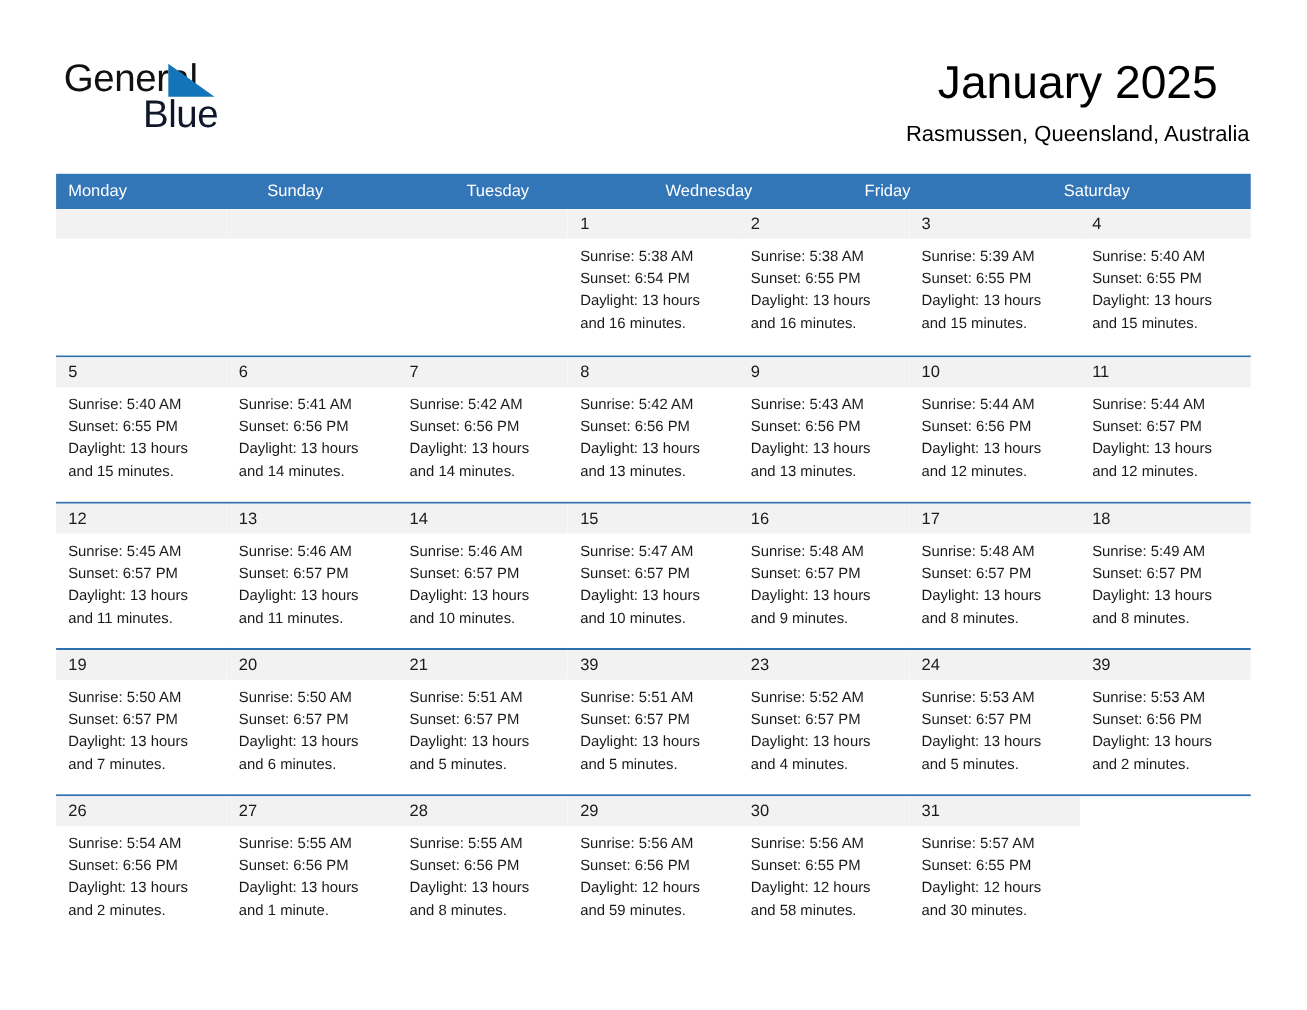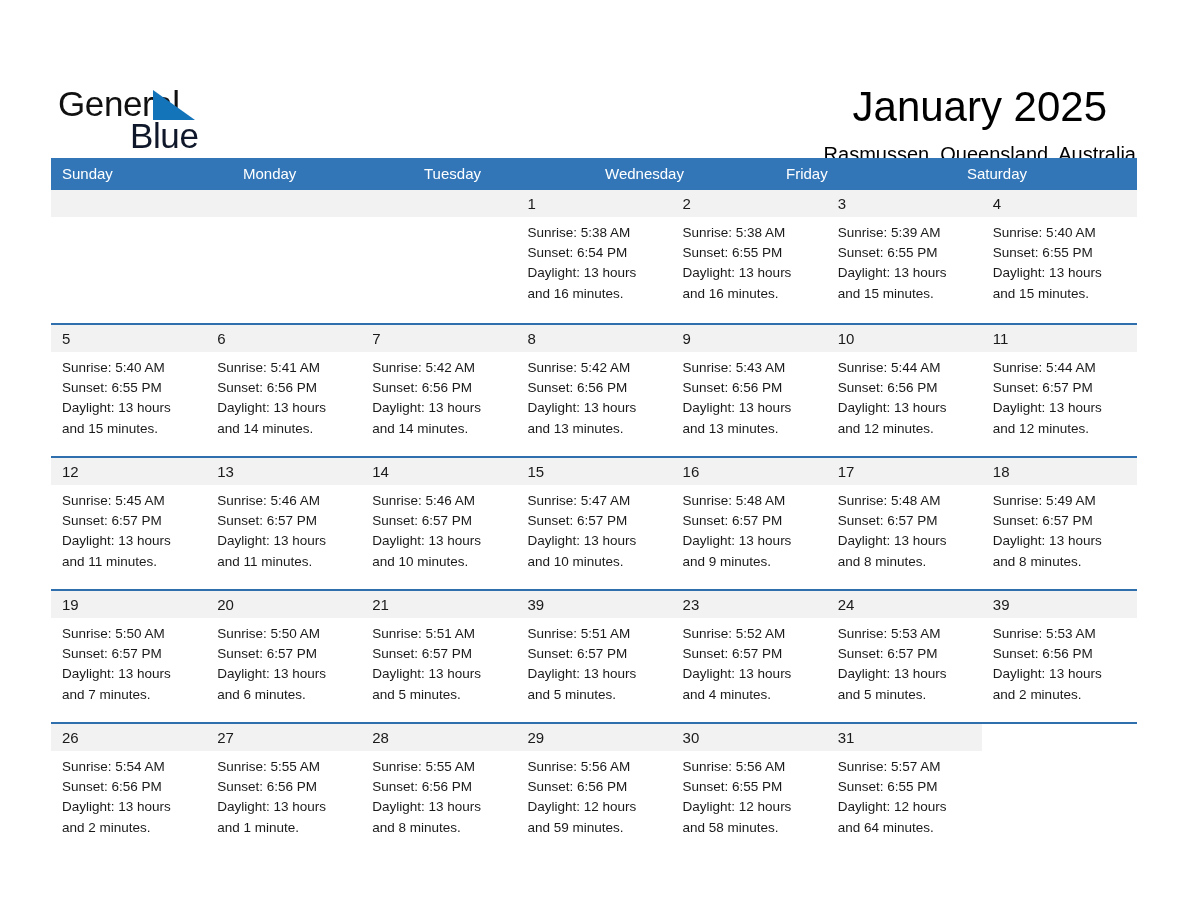--- a/index.html
+++ b/index.html
@@ -22,21 +22,20 @@
     box-sizing: border-box;
   }
 
   
   .header {
     position: absolute;
     left: 0;
     top: 0;
     width: 1188px;
     height: 174px;
-    margin-top: 32px;
   }
 
   .logo {
     position: absolute;
     left: 58px;
     top: 52px;
     width: 220px;
     height: 72px;
   }
   .logo-general {
@@ -174,22 +173,22 @@
 
     <div class="title-block">
       <div class="month-title">January 2025</div>
       <div class="location-title">Rasmussen, Queensland, Australia</div>
     </div>
 
   </div>
 
   <div class="calendar">
     <div class="weekdays">
+        <div class="weekday">Monday</div>
         <div class="weekday">Sunday</div>
-        <div class="weekday">Monday</div>
         <div class="weekday">Tuesday</div>
         <div class="weekday">Wednesday</div>
         <div class="weekday">Friday</div>
         <div class="weekday">Saturday</div>
       </div>
     <div class="weeks">
         <div class="week first">
           <div class="day empty">
             <div class="day-num-band"><span class="day-num"></span></div>
             <div class="day-info"></div>
@@ -479,21 +478,21 @@
               <div>Daylight: 12 hours</div>
               <div>and 58 minutes.</div>
             </div>
           </div>
           <div class="day">
             <div class="day-num-band"><span class="day-num">31</span></div>
             <div class="day-info">
               <div>Sunrise: 5:57 AM</div>
               <div>Sunset: 6:55 PM</div>
               <div>Daylight: 12 hours</div>
-              <div>and 64 minutes.</div>
+              <div>and 30 minutes.</div>
             </div>
           </div>
           <div class="day blank">
             <div class="day-num-band"><span class="day-num"></span></div>
             <div class="day-info"></div>
           </div>
         </div>
       </div>
   </div>
 

